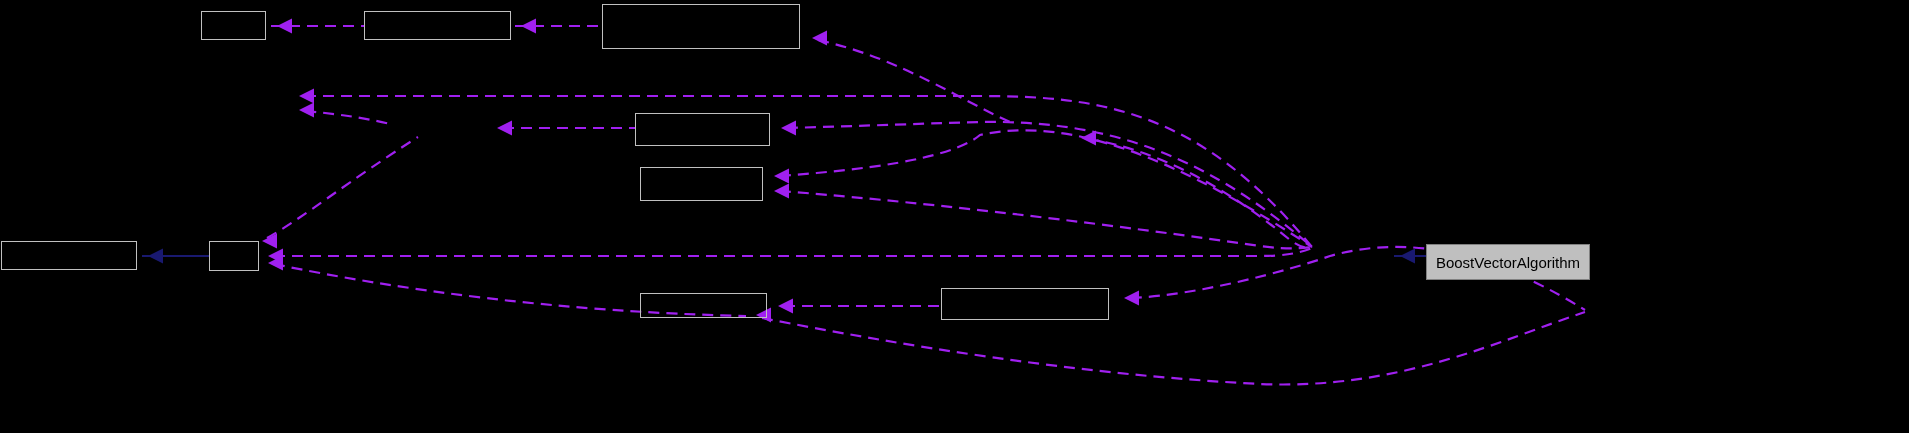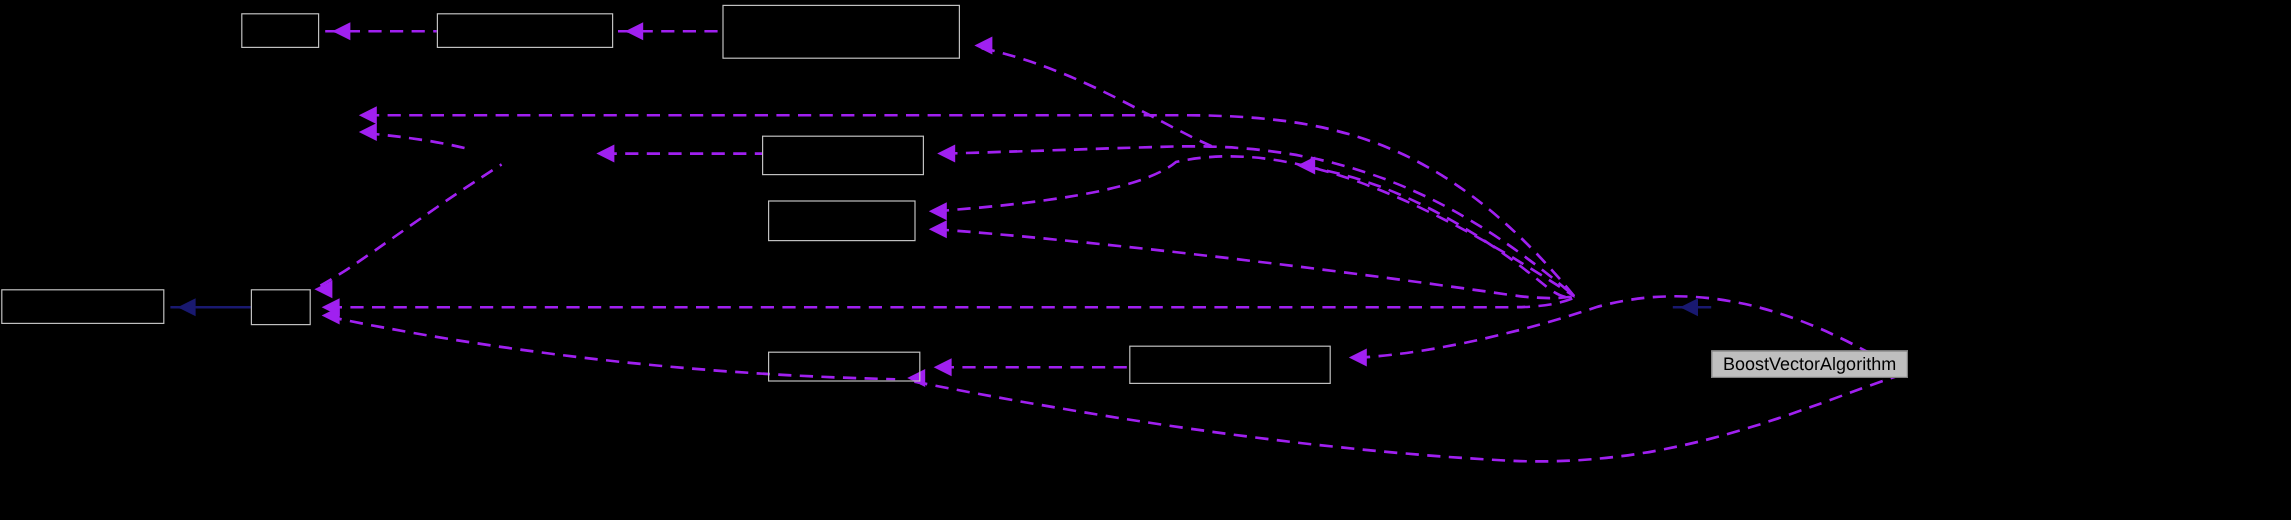--- a/index.html
+++ b/index.html
@@ -98,18 +98,18 @@
   <div id="nodes-layer">
       <div class="node-box" style="left: 201px; top: 11px; width: 65px; height: 29px; border-color: rgb(192, 192, 192);"></div>
       <div class="node-box" style="left: 364px; top: 11px; width: 147px; height: 29px; border-color: rgb(192, 192, 192);"></div>
       <div class="node-box" style="left: 602px; top: 4px; width: 198px; height: 45px; border-color: rgb(192, 192, 192);"></div>
       <div class="node-box" style="left: 635px; top: 113px; width: 135px; height: 33px; border-color: rgb(192, 192, 192);"></div>
       <div class="node-box" style="left: 640px; top: 167px; width: 123px; height: 34px; border-color: rgb(192, 192, 192);"></div>
       <div class="node-box" style="left: 1px; top: 241px; width: 136px; height: 29px; border-color: rgb(192, 192, 192);"></div>
       <div class="node-box" style="left: 209px; top: 241px; width: 50px; height: 30px; border-color: rgb(192, 192, 192);"></div>
       <div class="node-box" style="left: 640px; top: 293px; width: 127px; height: 25px; border-color: rgb(192, 192, 192);"></div>
       <div class="node-box" style="left: 941px; top: 288px; width: 168px; height: 32px; border-color: rgb(192, 192, 192);"></div>
-      <div class="node-box filled" style="left: 1426px; top: 244px; width: 164px; height: 23px; background: rgb(191, 191, 191); margin-top: 48px;">
+      <div class="node-box filled" style="left: 1426px; top: 244px; width: 164px; height: 36px; background: rgb(191, 191, 191);">
         <span class="node-label" style="color: rgb(0, 0, 0);">BoostVectorAlgorithm</span>
       </div>
     </div>
 
 </div>
 
 </body></html>

